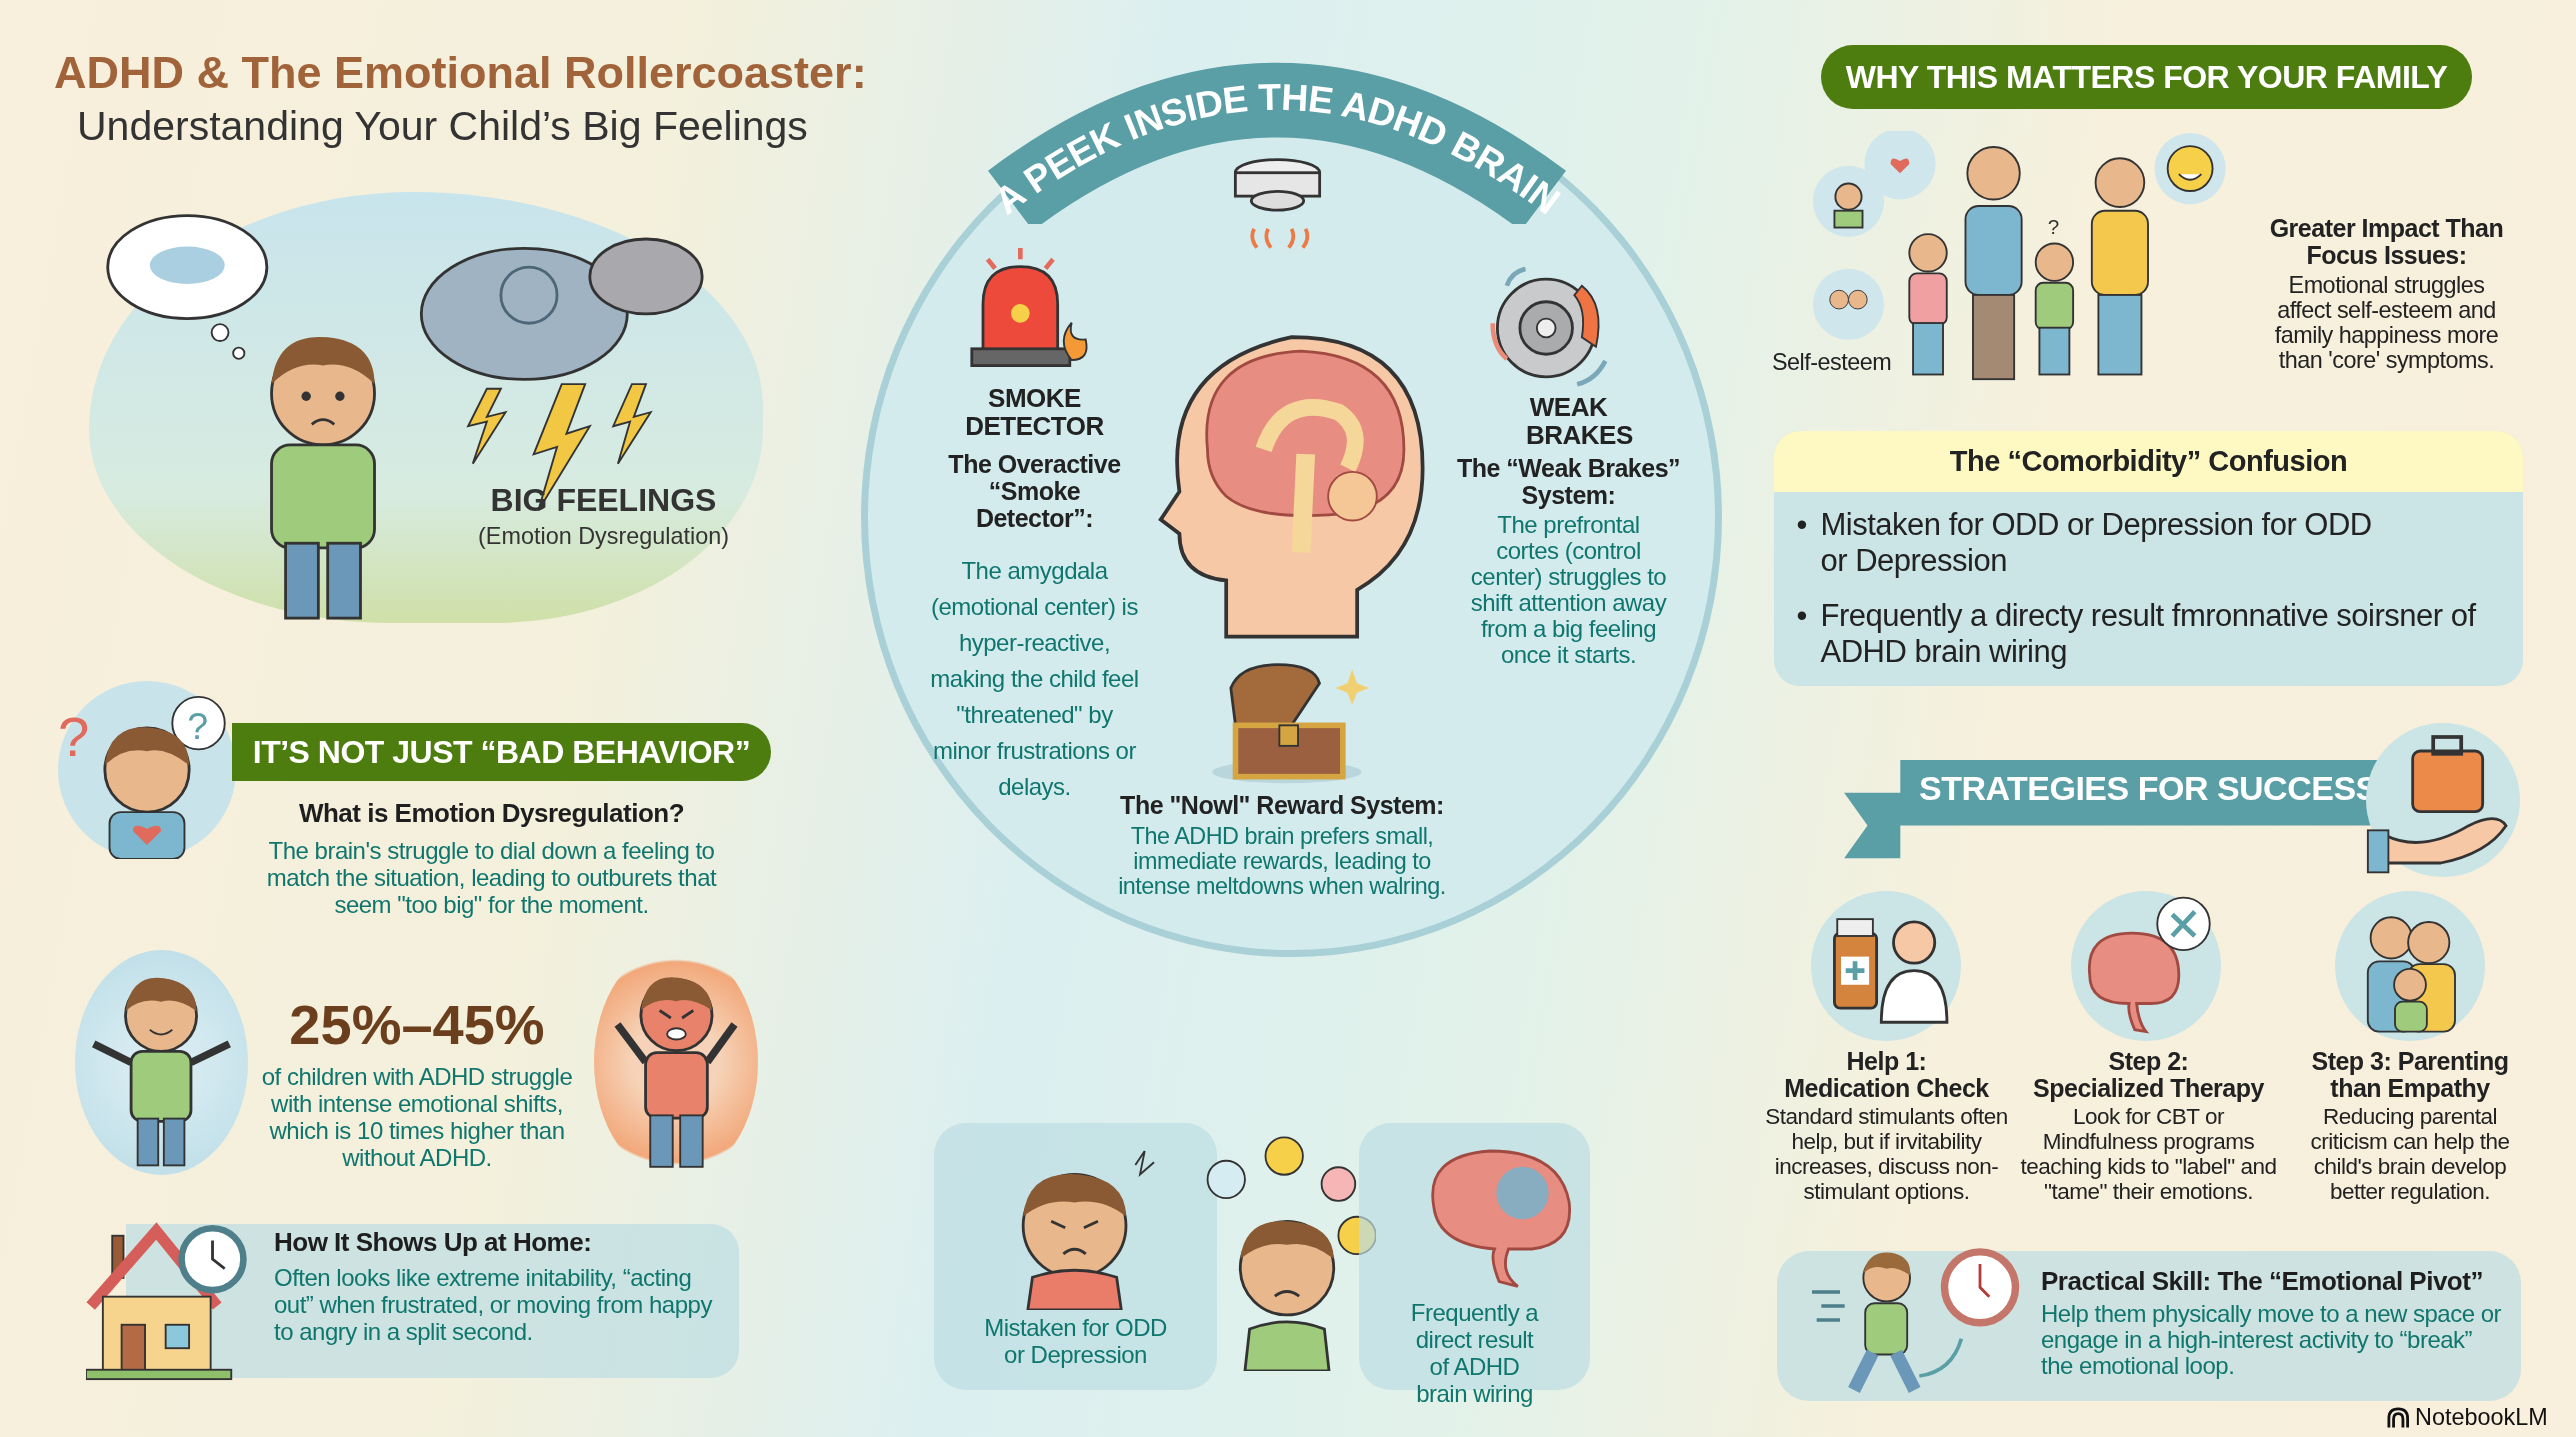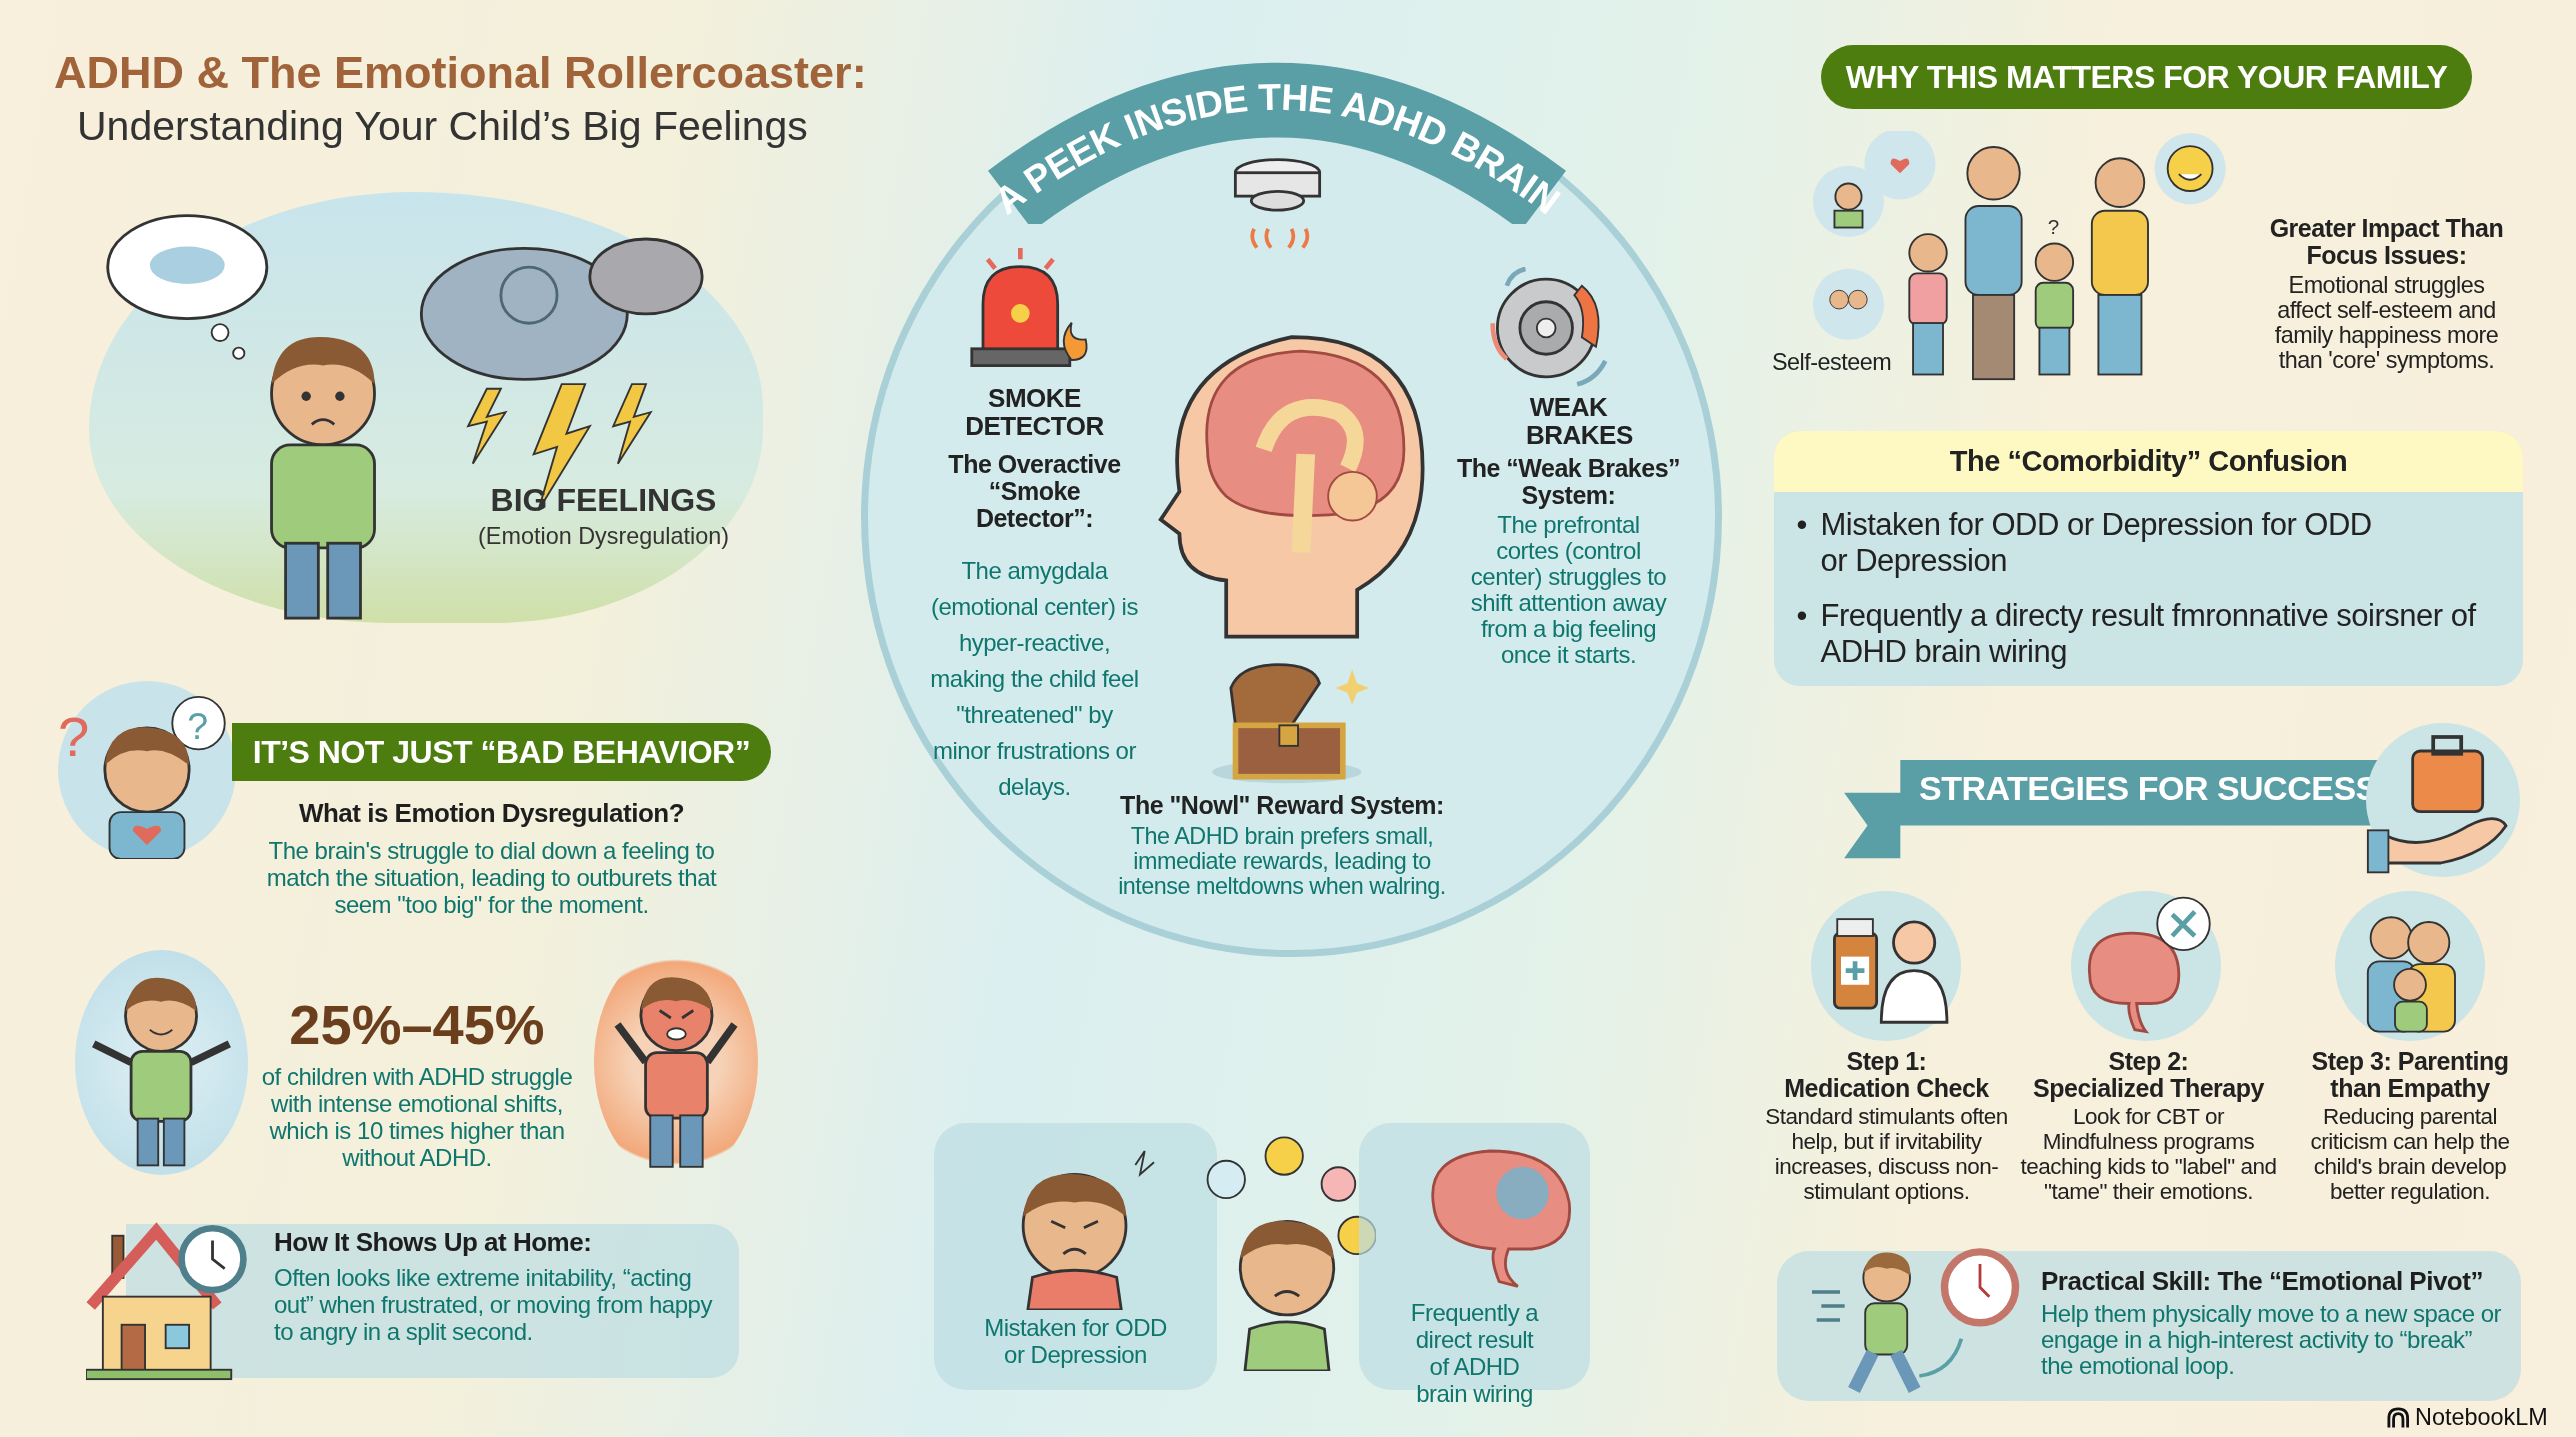--- a/index.html
+++ b/index.html
@@ -322,21 +322,21 @@
     <circle cx="60" cy="50" r="22" fill="#e8b78c" stroke="#333" stroke-width="2"></circle>
     <circle cx="100" cy="55" r="22" fill="#e8b78c" stroke="#333" stroke-width="2"></circle>
     <rect x="35" y="75" width="50" height="75" rx="12" fill="#7db6cf" stroke="#333" stroke-width="2"></rect>
     <rect x="78" y="78" width="50" height="72" rx="12" fill="#f3c84c" stroke="#333" stroke-width="2"></rect>
     <circle cx="80" cy="100" r="17" fill="#e8b78c" stroke="#333" stroke-width="2"></circle>
     <rect x="64" y="118" width="34" height="32" rx="8" fill="#9fcb7c" stroke="#333" stroke-width="2"></rect>
   </svg>
 </div>
 
 <div class="abs center" style="left:1760px;top:1048px;width:253px">
-  <div class="bold cond" style="font-size:25px;line-height:27px">Step 1:</div>
+  <div class="bold cond" style="font-size:25px;line-height:27px">Help 1:</div>
   <div class="bold cond" style="font-size:25px;line-height:27px">Medication Check</div>
   <div class="cond" style="font-size:22.5px;line-height:25px;margin-top:1.9px">Standard stimulants often help, but if irvitability increases, discuss non-stimulant options.</div>
 </div>
 <div class="abs center" style="left:2020px;top:1048px;width:257px">
   <div class="bold cond" style="font-size:25px;line-height:27px">Step 2:</div>
   <div class="bold cond" style="font-size:25px;line-height:27px">Specialized Therapy</div>
   <div class="cond" style="font-size:22.5px;line-height:25px;margin-top:1.9px">Look for CBT or Mindfulness programs teaching kids to "label" and "tame" their emotions.</div>
 </div>
 <div class="abs center" style="left:2293px;top:1048px;width:234px">
   <div class="bold cond" style="font-size:25px;line-height:27px">Step 3: Parenting</div>

